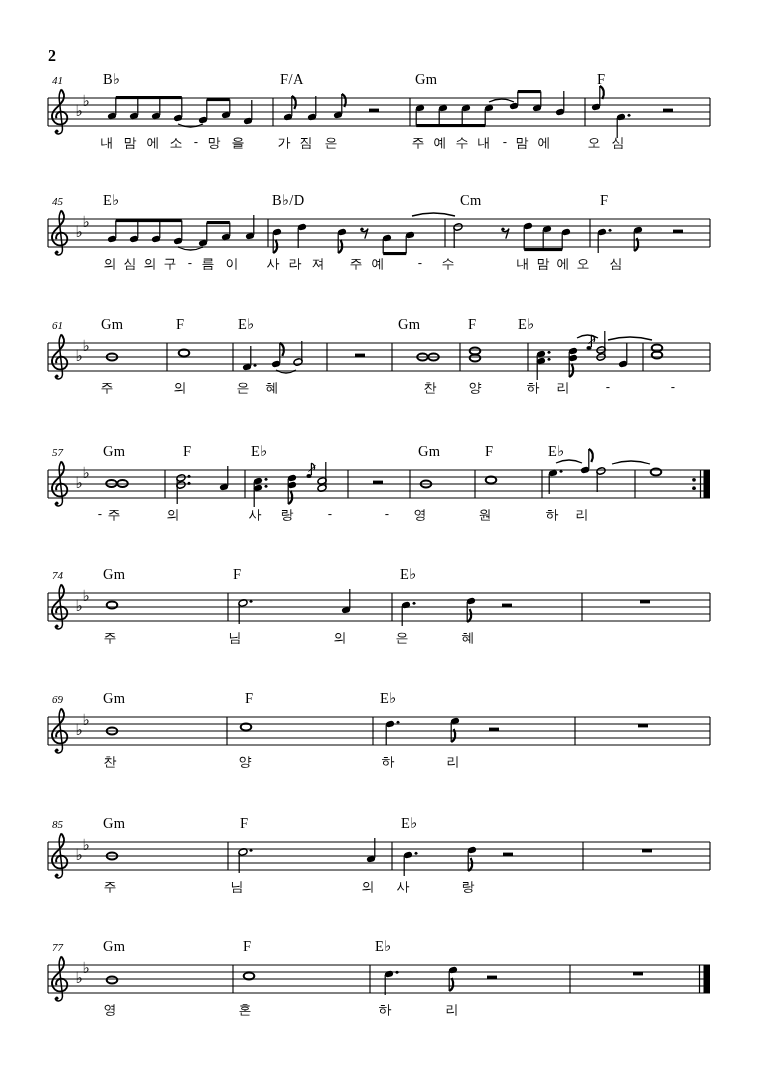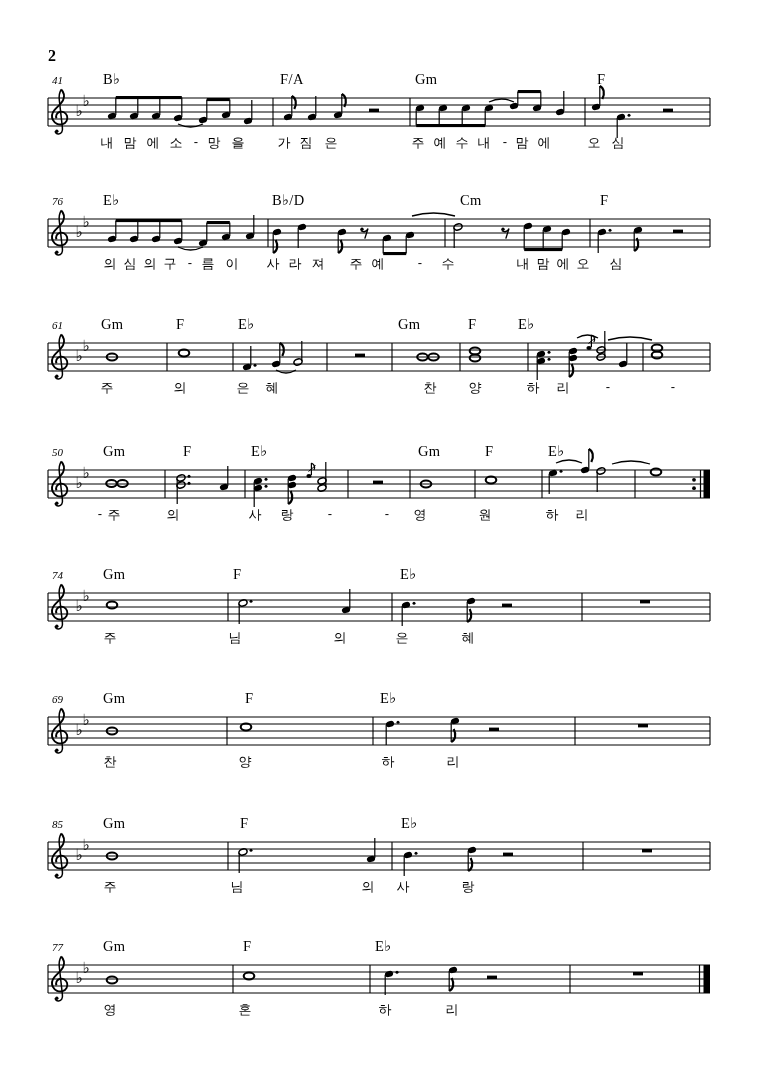--- a/index.html
+++ b/index.html
@@ -476,21 +476,21 @@
       <span class="lyric" style="left: 440px; top: 134px;">예</span>
       <span class="lyric" style="left: 462px; top: 134px;">수</span>
       <span class="lyric" style="left: 484px; top: 134px;">내</span>
       <span class="lyric" style="left: 505px; top: 134px;">-</span>
       <span class="lyric" style="left: 522px; top: 134px;">맘</span>
       <span class="lyric" style="left: 544px; top: 134px;">에</span>
       <span class="lyric" style="left: 594px; top: 134px;">오</span>
       <span class="lyric" style="left: 618px; top: 134px;">심</span>
     </div>
     <div>
-      <span class="mnum" style="left: 52px; top: 195px;">76</span>
+      <span class="mnum" style="left: 52px; top: 195px;">45</span>
       <span class="chord" style="left: 103px; top: 192px;">E♭</span>
       <span class="chord" style="left: 272px; top: 192px;">B♭/D</span>
       <span class="chord" style="left: 460px; top: 192px;">Cm</span>
       <span class="chord" style="left: 600px; top: 192px;">F</span>
       <span class="lyric" style="left: 110px; top: 255px;">의</span>
       <span class="lyric" style="left: 130px; top: 255px;">심</span>
       <span class="lyric" style="left: 150px; top: 255px;">의</span>
       <span class="lyric" style="left: 170px; top: 255px;">구</span>
       <span class="lyric" style="left: 190px; top: 255px;">-</span>
       <span class="lyric" style="left: 208px; top: 255px;">름</span>
@@ -521,21 +521,21 @@
       <span class="lyric" style="left: 243px; top: 379px;">은</span>
       <span class="lyric" style="left: 272px; top: 379px;">혜</span>
       <span class="lyric" style="left: 430px; top: 379px;">찬</span>
       <span class="lyric" style="left: 475px; top: 379px;">양</span>
       <span class="lyric" style="left: 533px; top: 379px;">하</span>
       <span class="lyric" style="left: 563px; top: 379px;">리</span>
       <span class="lyric" style="left: 608px; top: 379px;">-</span>
       <span class="lyric" style="left: 673px; top: 379px;">-</span>
     </div>
     <div>
-      <span class="mnum" style="left: 52px; top: 446px;">50</span>
+      <span class="mnum" style="left: 52px; top: 446px;">57</span>
       <span class="chord" style="left: 103px; top: 443px;">Gm</span>
       <span class="chord" style="left: 183px; top: 443px;">F</span>
       <span class="chord" style="left: 251px; top: 443px;">E♭</span>
       <span class="chord" style="left: 418px; top: 443px;">Gm</span>
       <span class="chord" style="left: 485px; top: 443px;">F</span>
       <span class="chord" style="left: 548px; top: 443px;">E♭</span>
       <span class="lyric" style="left: 100px; top: 506px;">-</span>
       <span class="lyric" style="left: 114px; top: 506px;">주</span>
       <span class="lyric" style="left: 173px; top: 506px;">의</span>
       <span class="lyric" style="left: 255px; top: 506px;">사</span>

